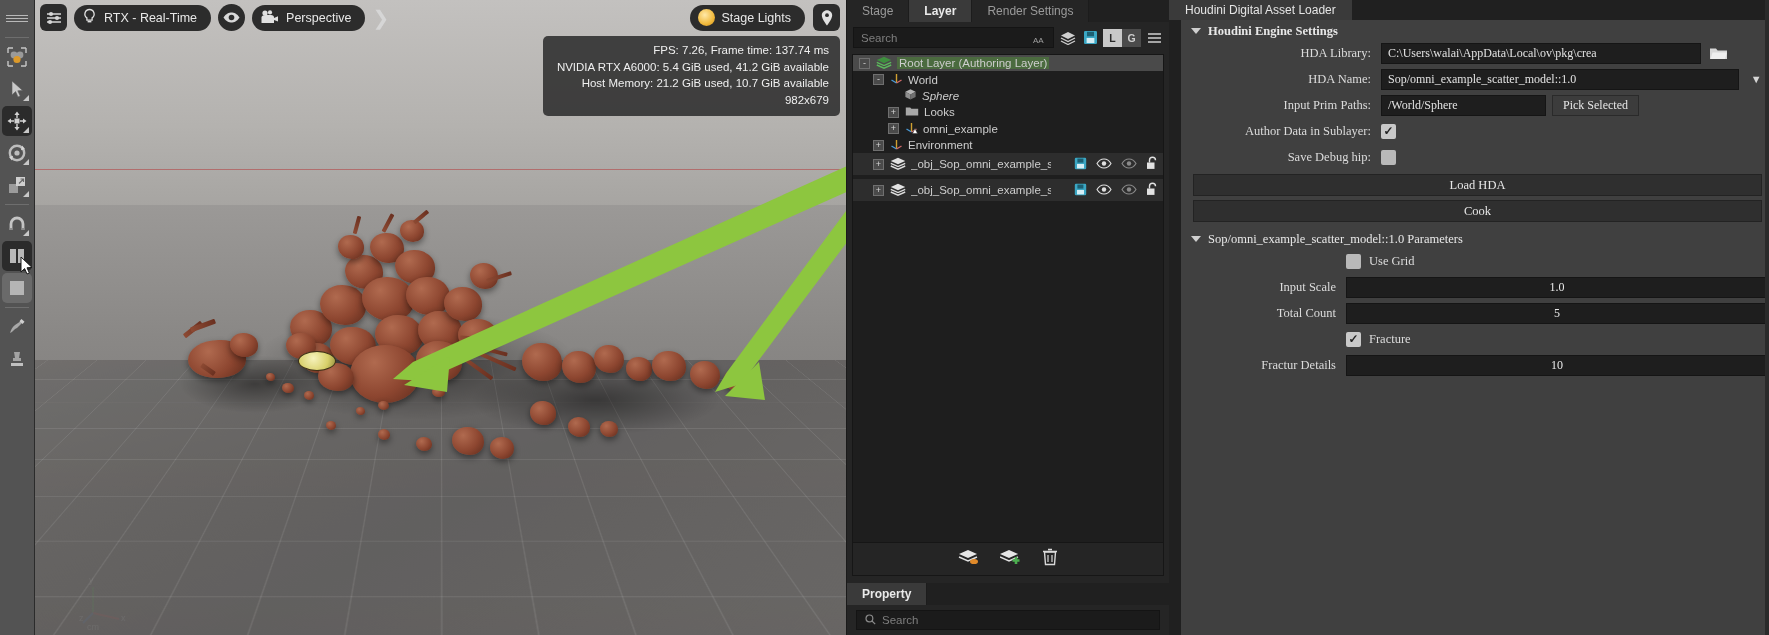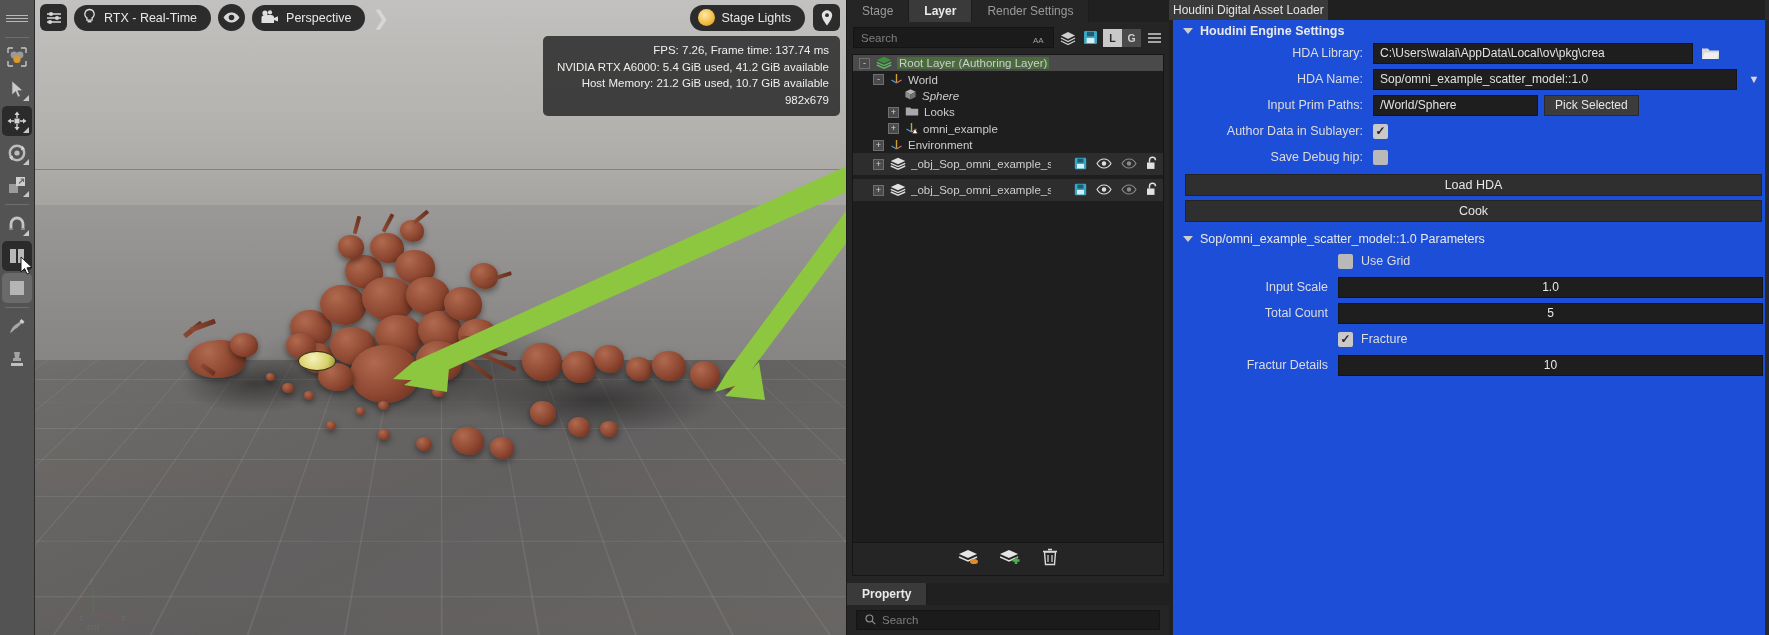--- a/index.html
+++ b/index.html
@@ -264,26 +264,26 @@
 
   
   .right-panel {
     width: 599px; height: 635px;
     background: #202020;
     flex: none;
     display: flex; flex-direction: column;
   }
   .rp-tabrow { height: 20px; background: #202020; display: flex; }
   .rp-tab {
-    padding: 0 4px; height: 20px;
+    padding: 0 16px; height: 20px;
     display: flex; align-items: center;
     font-size: 12px; color: #e4e4e4;
     background: #3a3a3a;
   }
-  .rp-body { flex: 1; background: #1d4ed8; margin: 0 0 0 4px; padding: 0; }
+  .rp-body { flex: 1; background: #404040; margin: 0 0 0 12px; padding: 0; font-family: Liberation Serif, serif; }
   .section-head {
     display: flex; align-items: center; gap: 7px;
     height: 22px;
     padding-left: 10px;
     font-size: 12.5px; color: #e8e8e8;
     font-weight: bold;
   }
   .caret-dn {
     width: 0; height: 0;
     border-left: 5px solid transparent;

